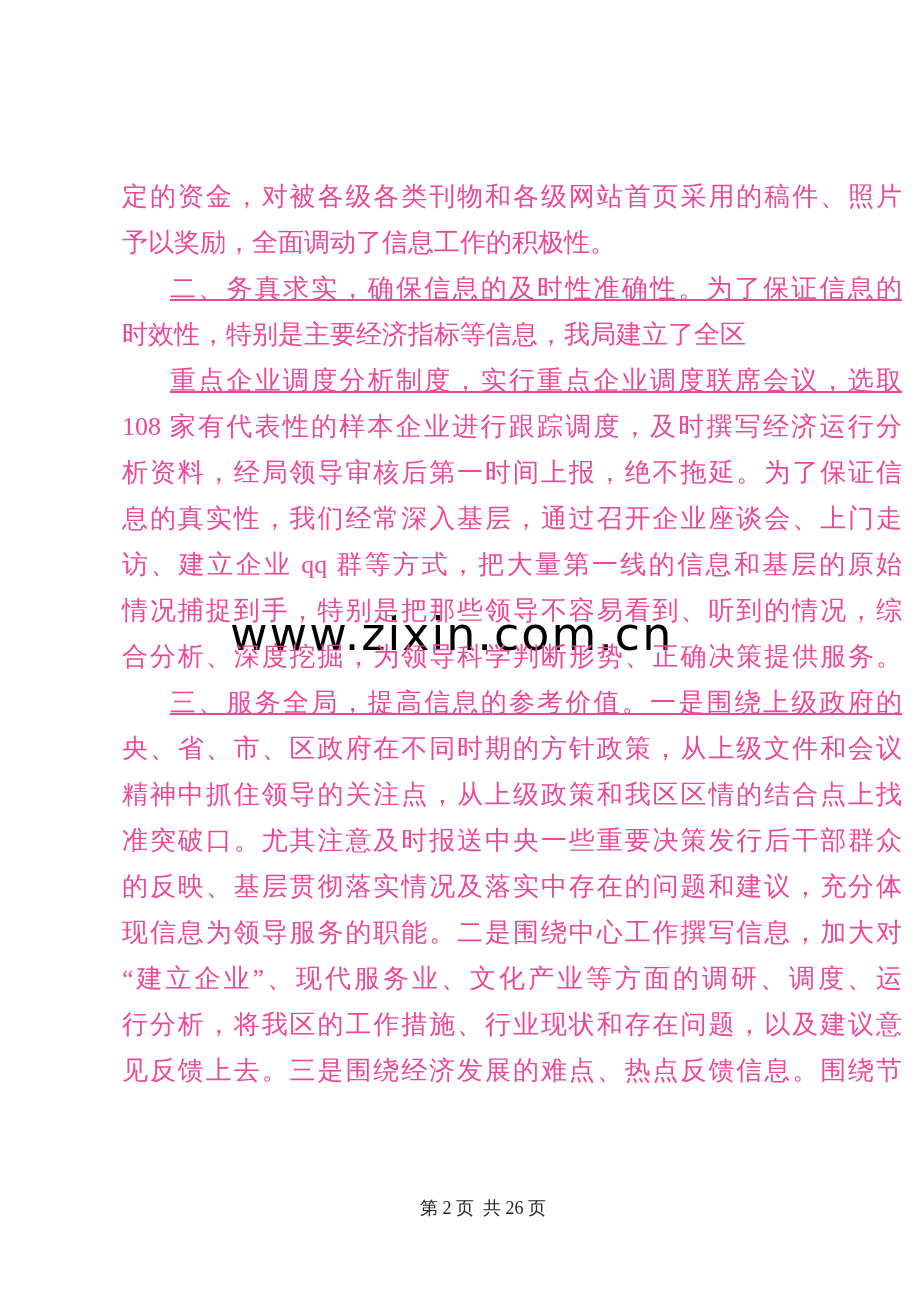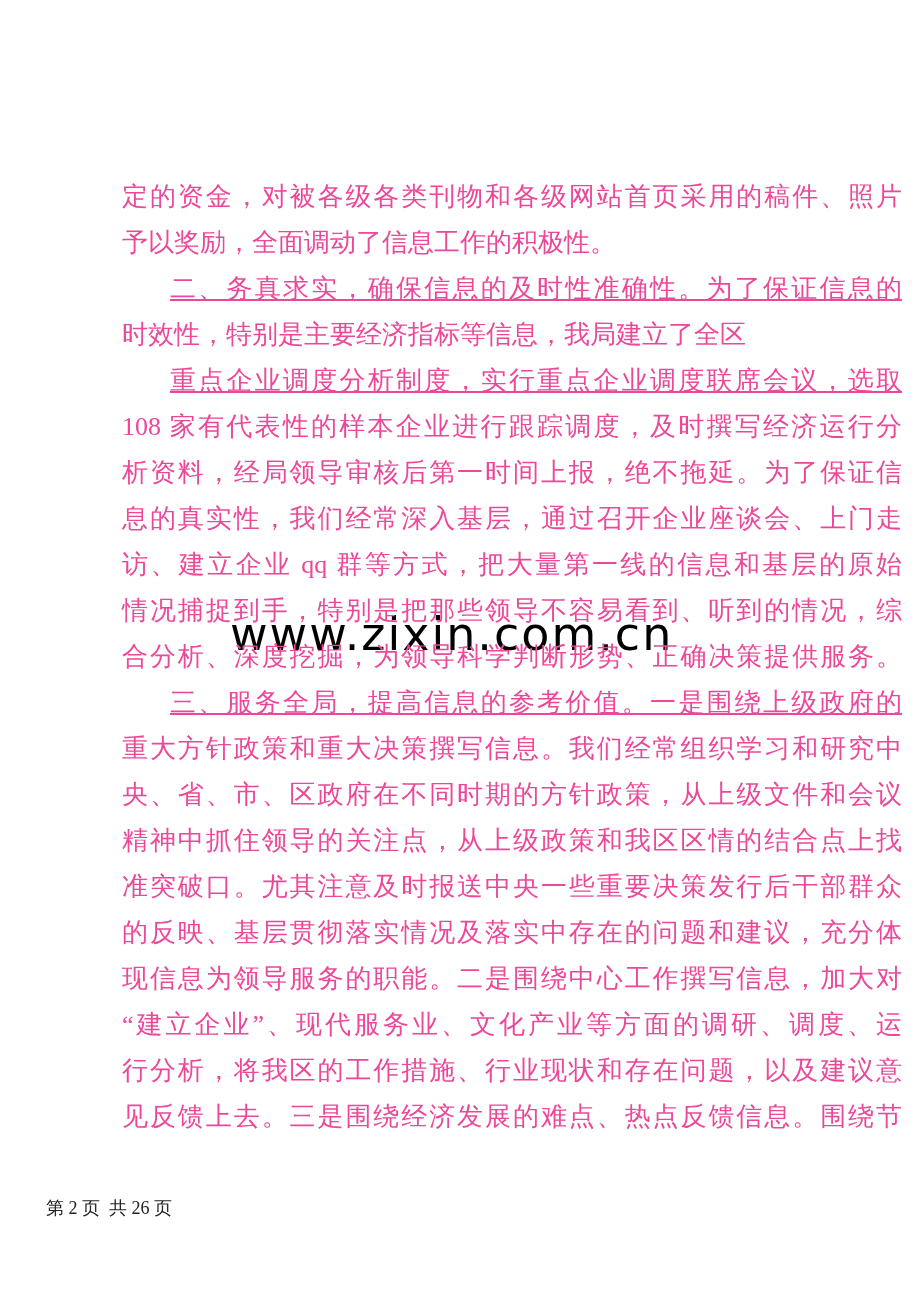--- a/index.html
+++ b/index.html
@@ -52,21 +52,21 @@
   .line.indent {
     padding-left: 48px;
     text-decoration: underline;
   }
   .footer {
     position: absolute;
     left: 46px;
     right: 0;
     top: 1196px;
     z-index: 2;
-    text-align: left;
+    text-align: center;
     font-size: 18px;
     color: #222222;
     white-space: pre;
   }
 </style>
 </head>
 <body>
 
 <div class="page">
   <div class="watermark" style="color: #000000;">www.zixin.com.cn</div>
@@ -77,21 +77,20 @@
       <div class="line indent justify">二、务真求实，确保信息的及时性准确性。为了保证信息的</div>
       <div class="line">时效性，特别是主要经济指标等信息，我局建立了全区</div>
       <div class="line indent justify">重点企业调度分析制度，实行重点企业调度联席会议，选取</div>
       <div class="line justify">108 家有代表性的样本企业进行跟踪调度，及时撰写经济运行分</div>
       <div class="line justify">析资料，经局领导审核后第一时间上报，绝不拖延。为了保证信</div>
       <div class="line justify">息的真实性，我们经常深入基层，通过召开企业座谈会、上门走</div>
       <div class="line justify">访、建立企业 qq 群等方式，把大量第一线的信息和基层的原始</div>
       <div class="line justify">情况捕捉到手，特别是把那些领导不容易看到、听到的情况，综</div>
       <div class="line justify">合分析、深度挖掘，为领导科学判断形势、正确决策提供服务。</div>
       <div class="line indent justify">三、服务全局，提高信息的参考价值。一是围绕上级政府的</div>
-      <div class="line justify">重大方针政策和重大决策撰写信息。我们经常组织学习和研究中</div>
       <div class="line justify">央、省、市、区政府在不同时期的方针政策，从上级文件和会议</div>
       <div class="line justify">精神中抓住领导的关注点，从上级政策和我区区情的结合点上找</div>
       <div class="line justify">准突破口。尤其注意及时报送中央一些重要决策发行后干部群众</div>
       <div class="line justify">的反映、基层贯彻落实情况及落实中存在的问题和建议，充分体</div>
       <div class="line justify">现信息为领导服务的职能。二是围绕中心工作撰写信息，加大对</div>
       <div class="line justify">“建立企业”、现代服务业、文化产业等方面的调研、调度、运</div>
       <div class="line justify">行分析，将我区的工作措施、行业现状和存在问题，以及建议意</div>
       <div class="line justify">见反馈上去。三是围绕经济发展的难点、热点反馈信息。围绕节</div>
     </div>
 

